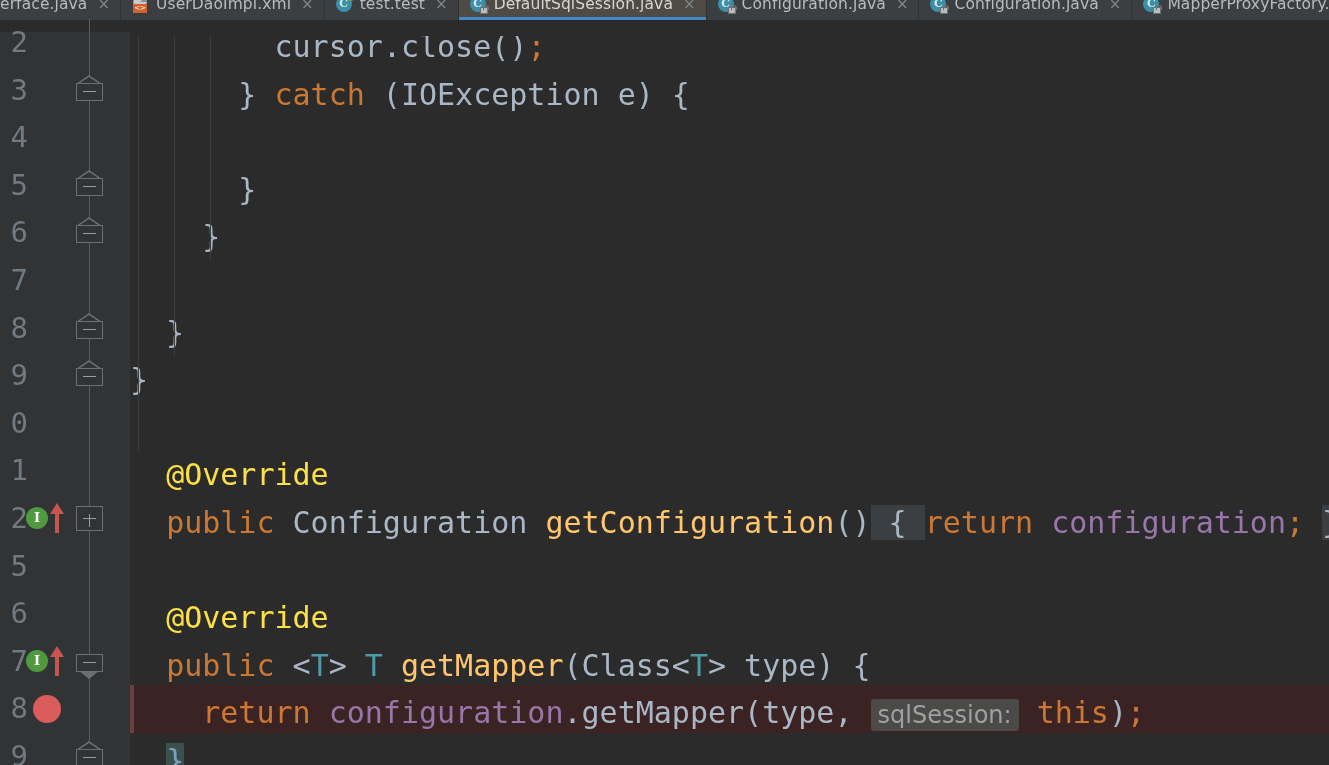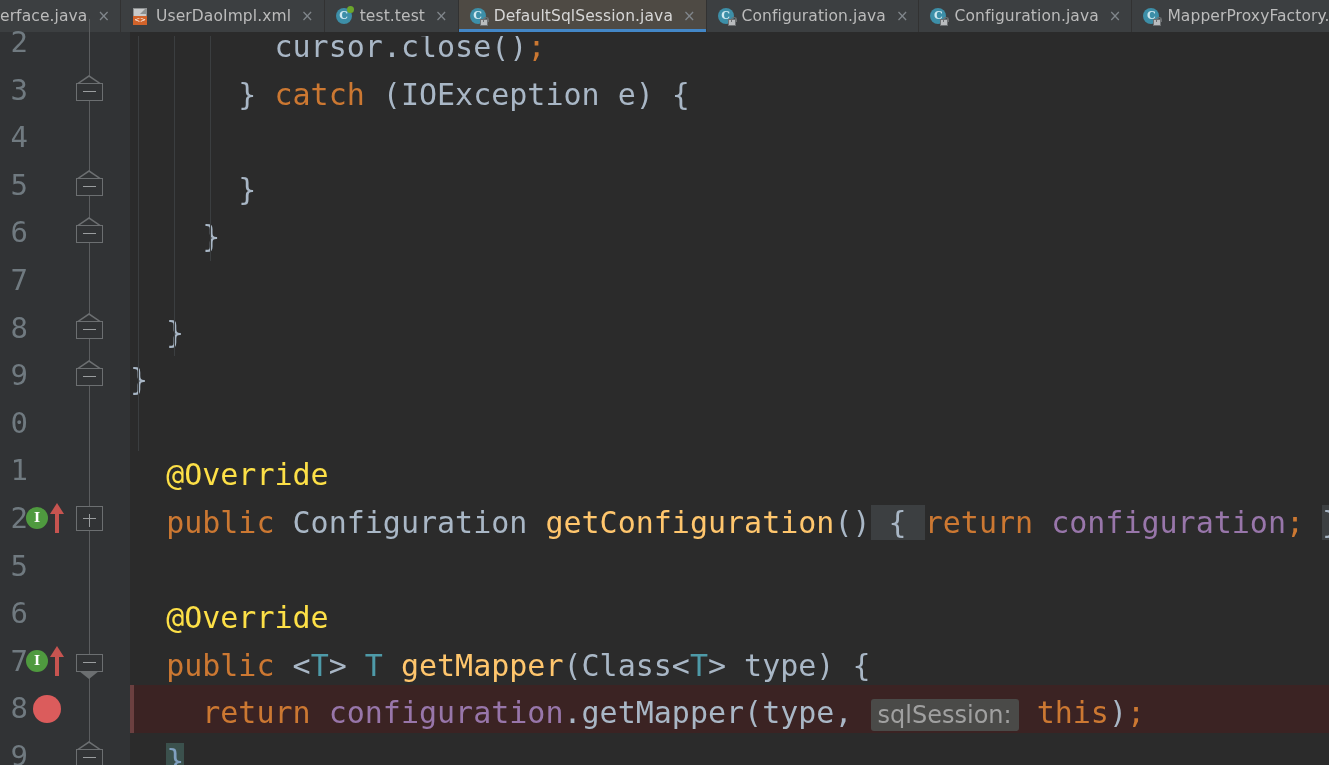--- a/index.html
+++ b/index.html
@@ -6,23 +6,23 @@
   html, body {
     width: 1329px; height: 765px;
     background: #2b2b2b;
     overflow: hidden;
     font-family: "DejaVu Sans Mono", monospace;
   }
 
   
   #tabbar {
     position: absolute; top: 0; left: 0;
-    width: 1329px; height: 32px;
+    width: 1329px; height: 20px;
     background: #3c3f41;
-    display: flex; align-items: center;
+    display: flex; align-items: flex-end;
     overflow: hidden;
     white-space: nowrap;
   }
   .tab {
     position: relative;
     display: flex; align-items: center;
     gap: 7px;
     padding: 0 10px 0 11px;
     height: 32px;
     flex: 0 0 auto;

